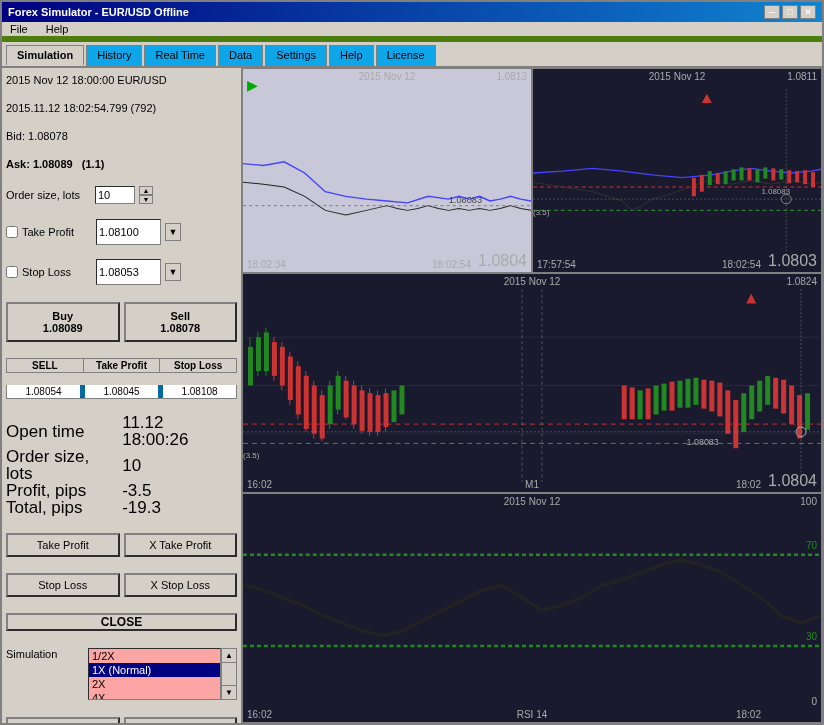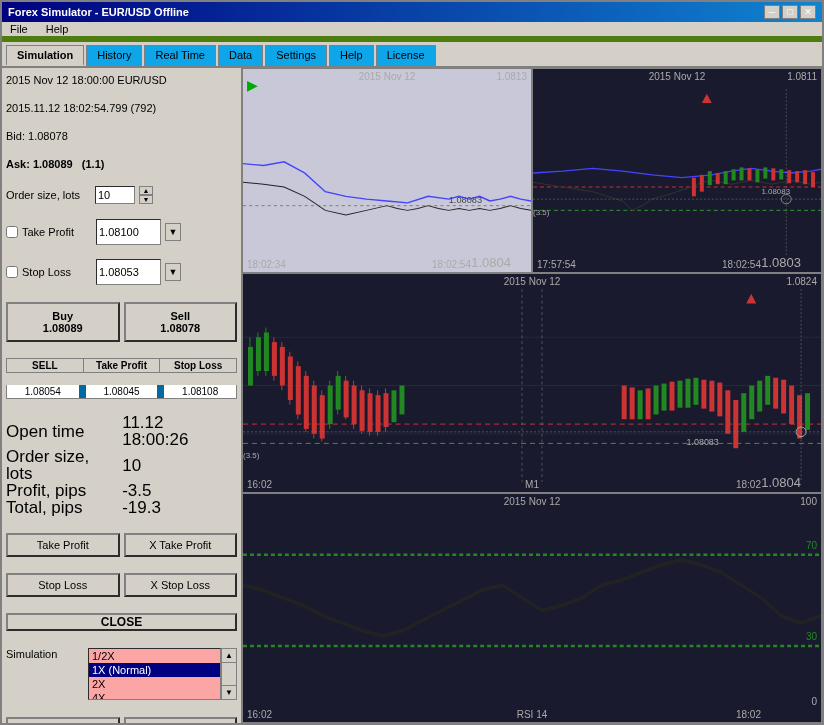--- a/index.html
+++ b/index.html
@@ -43,21 +43,21 @@
     .dropdown-arrow { width: 16px; height: 18px; background: #d4d0c8; border: 1px solid #808080; display: flex; align-items: center; justify-content: center; font-size: 9px; cursor: pointer; }
 
     .buy-sell-row { display: flex; gap: 4px; margin: 4px 0; }
     .buy-btn, .sell-btn { flex: 1; height: 40px; font-size: 11px; font-weight: bold; background: #d4d0c8; border: 2px outset #808080; cursor: pointer; display: flex; flex-direction: column; align-items: center; justify-content: center; }
 
     .position-header { display: flex; gap: 0; border: 1px solid #808080; }
     .pos-col { flex: 1; background: #d4d0c8; border-right: 1px solid #808080; padding: 1px 3px; font-size: 10px; text-align: center; font-weight: bold; }
     .pos-col:last-child { border-right: none; }
 
     .position-values { display: flex; border: 1px solid #808080; border-top: none; }
-    .pos-val { flex: 1; border-right: 7px solid #0369a1; padding: 1px 3px; font-size: 10px; text-align: center; background: white; }
+    .pos-val { flex: 1; border-right: 5px solid #0369a1; padding: 1px 3px; font-size: 10px; text-align: center; background: white; }
     .pos-val:last-child { border-right: none; }
 
     .open-info { font-size: 11px; line-height: 17px; margin: 3px 0; }
     .open-info table { border-collapse: collapse; }
     .open-info td { padding: 0 4px 0 0; font-size: 17px; line-height: 17px; }
     .action-row { display: flex; gap: 4px; margin: 2px 0; }
     .action-half { flex: 1; height: 24px; background: #d4d0c8; border: 2px outset #808080; cursor: pointer; font-size: 11px; }
     .close-btn { width: 100%; height: 30px; background: #d4d0c8; border: 2px outset #808080; cursor: pointer; font-size: 12px; font-weight: bold; margin: 2px 0; }
 
     .simulation-row { display: flex; align-items: flex-start; gap: 4px; margin: 3px 0; }
@@ -75,21 +75,21 @@
     .charts-top { display: flex; height: 205px; }
     .chart-sm { flex: 1; background: #c8c8c8; border: 1px solid #808080; position: relative; overflow: hidden; }
     .chart-main { flex: 1; background: #1a1a2e; border: 1px solid #808080; position: relative; overflow: hidden; }
     .chart-big { height: 220px; background: #1a1a2e; border: 1px solid #808080; position: relative; overflow: hidden; }
     .chart-rsi { flex: 1; background: #1a1a2e; border: 1px solid #808080; position: relative; overflow: hidden; min-height: 80px; }
 
     .chart-label { color: #aaaaaa; font-size: 10px; position: absolute; top: 2px; left: 50%; transform: translateX(-50%); white-space: nowrap; }
     .chart-price { color: #aaaaaa; font-size: 10px; position: absolute; top: 2px; right: 4px; }
     .chart-time-left { color: #aaaaaa; font-size: 10px; position: absolute; bottom: 2px; left: 4px; }
     .chart-time-right { color: #aaaaaa; font-size: 10px; position: absolute; bottom: 2px; right: 60px; }
-    .chart-price-bottom { color: #aaaaaa; font-size: 13px; position: absolute; bottom: 2px; right: 20px; }
+    .chart-price-bottom { color: #aaaaaa; font-size: 16px; position: absolute; bottom: 2px; right: 4px; }
 
     svg { width: 100%; height: 100%; }
   </style>
 </head>
 <body>
 
 <div class="window">
 
   <div class="title-bar">
     <span class="title-bar-text">Forex Simulator  -  EUR/USD Offline</span>

